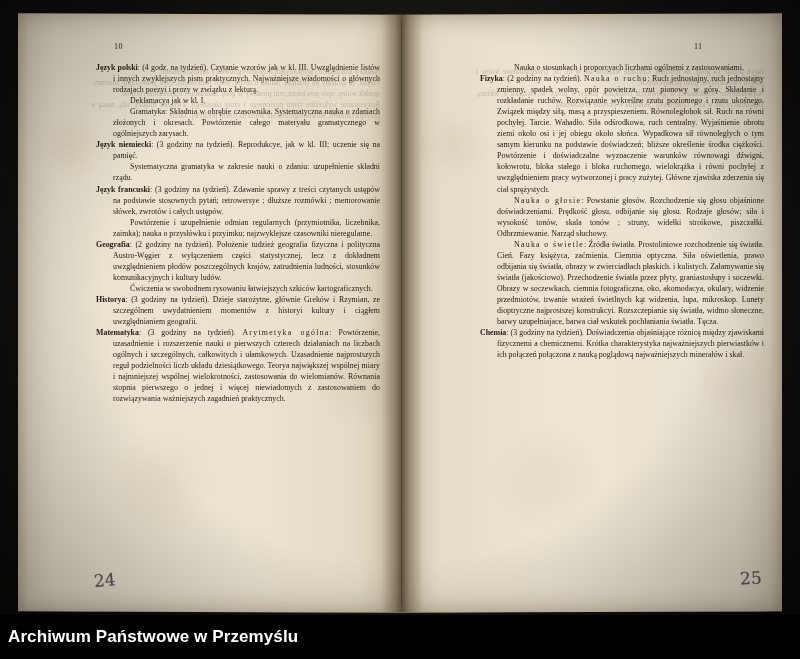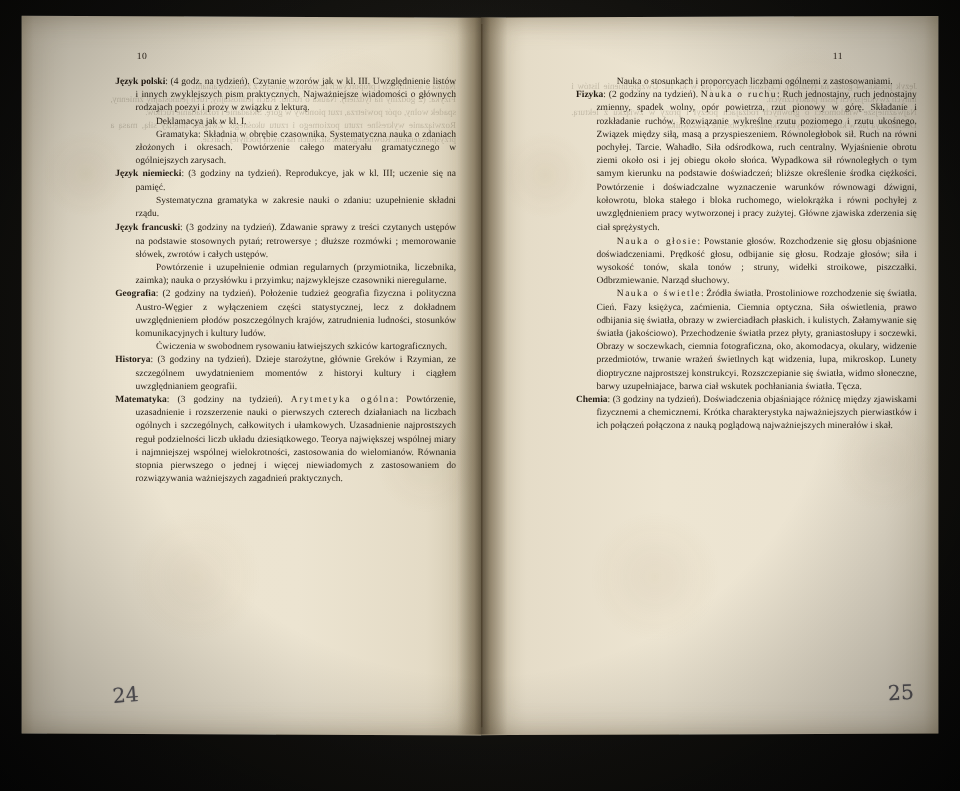--- a/index.html
+++ b/index.html
@@ -325,14 +325,17 @@
 
     </div>
 
     <div class="handnum hand-left">24</div>
     <div class="handnum hand-right">25</div>
 
   </div>
 
   <div class="vignette"></div>
 
+  <div class="footerbar">
+    <span>Archiwum Państwowe w Przemyślu</span>
+  </div>
 
 </div>
 
 </body></html>

